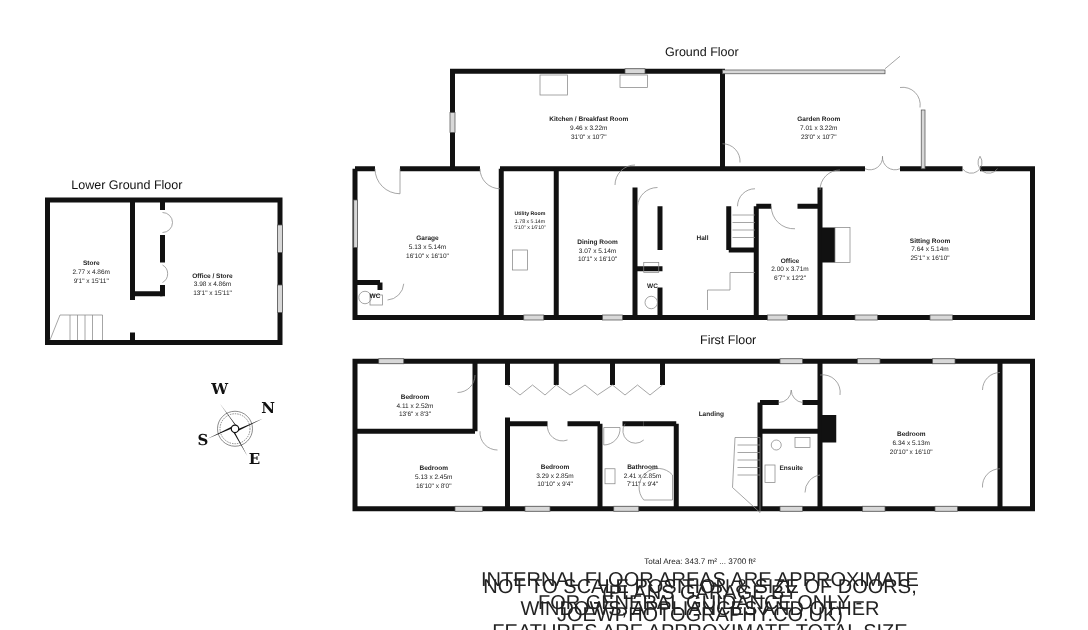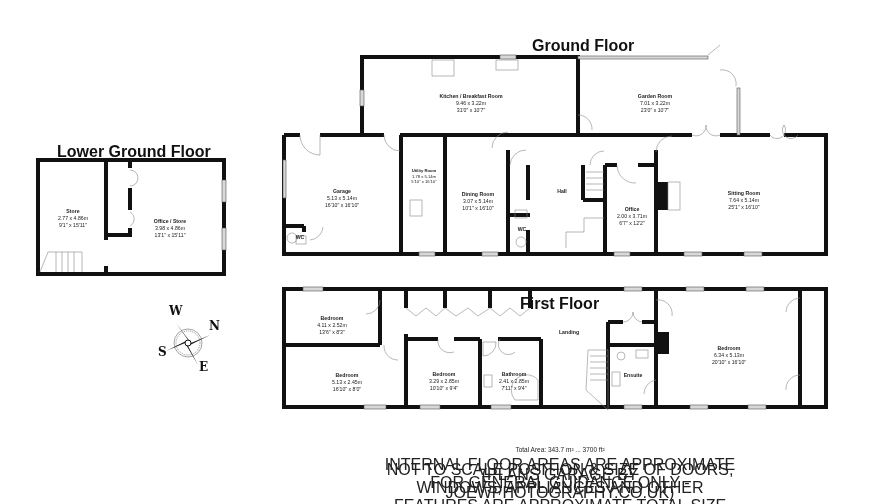--- a/index.html
+++ b/index.html
@@ -1,17 +1,17 @@
 <!DOCTYPE html>
 <html><head>
 <meta charset="utf-8">
 <style>
   html, body { margin:0; padding:0; background:#ffffff; }
   body { width:870px; height:504px; position:relative; overflow:hidden; font-family:"Liberation Sans", sans-serif; color:#111; }
-  .floor-title { position:absolute; font-weight:bold; font-size:16px; color:#111; }
+  .floor-title { position:absolute; font-weight:normal; font-size:10px; color:#111; }
   .room-label { position:absolute; text-align:center; font-size:5.2px; line-height:7px; color:#222; transform:translateX(-50%); white-space:nowrap; }
   .room-label .nm { font-weight:bold; }
   svg { position:absolute; left:0; top:0; }
   .footer { position:absolute; left:380px; width:360px; text-align:center; color:#222; }
   .compass-letter { position:absolute; font-family:"DejaVu Serif", serif; font-weight:bold; font-size:12px; color:#111; }
 </style>
 </head>
 <body>
 
 <svg width="870" height="504" viewBox="0 0 870 504">
@@ -152,21 +152,21 @@
     <polygon points="0,-3 -12,-20 3,0" fill="#111"></polygon>
     <polygon points="3,0 22,-8 0,3" fill="#111"></polygon>
     <polygon points="0,3 10,22 -3,0" fill="#111"></polygon>
     <polygon points="-3,0 -22,8 0,-3" fill="#111"></polygon>
     <circle r="3" fill="#fff" stroke="#111" stroke-width="1"></circle>
   </g>
 </svg>
 
 <div class="floor-title" style="left:37px;top:143px;padding-left:20px;">Lower Ground Floor</div>
 <div class="floor-title" style="left:532px;top:37px;">Ground Floor</div>
-<div class="floor-title" style="left:520px;top:267px;margin-top:28px;">First Floor</div>
+<div class="floor-title" style="left:560px;top:267px;">First Floor</div>
 
 <div class="room-label" style="left:73px;top:208px;">
   <div class="nm">Store</div>
   <div>2.77 x 4.86m</div>
   <div>9'1" x 15'11"</div>
 </div>
 <div class="room-label" style="left:170px;top:218px;">
   <div class="nm">Office / Store</div>
   <div>3.98 x 4.86m</div>
   <div>13'1" x 15'11"</div>

